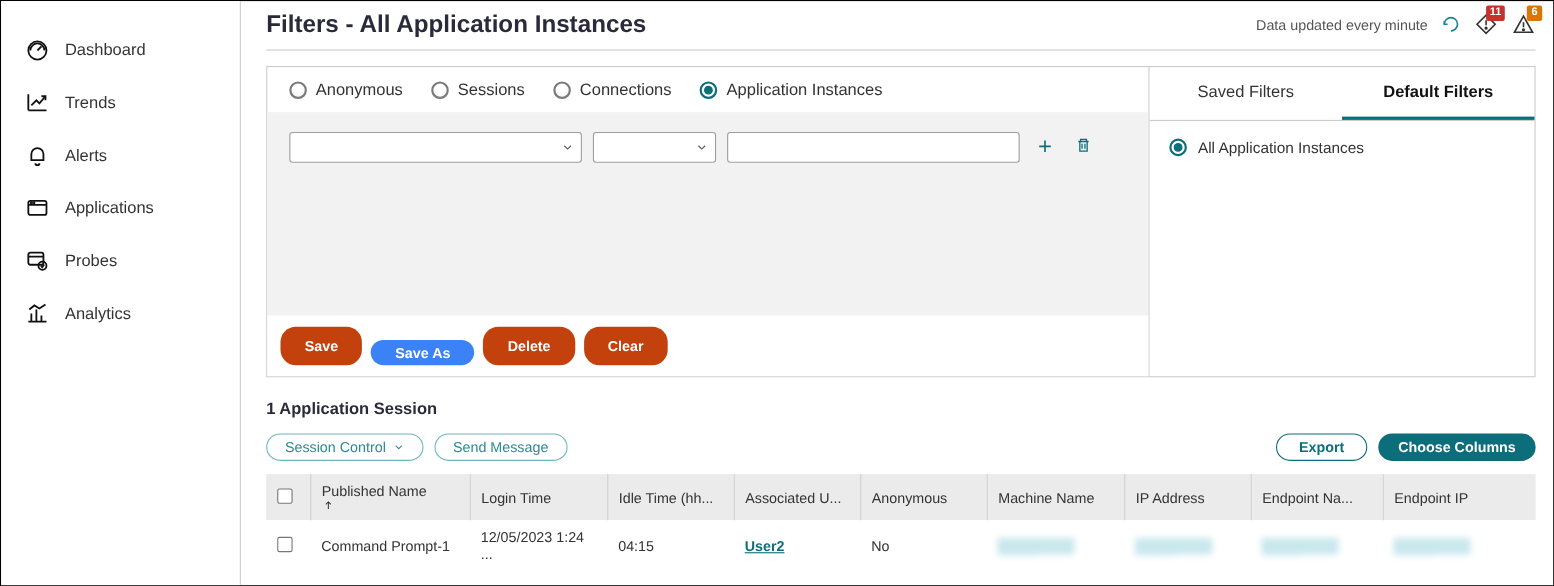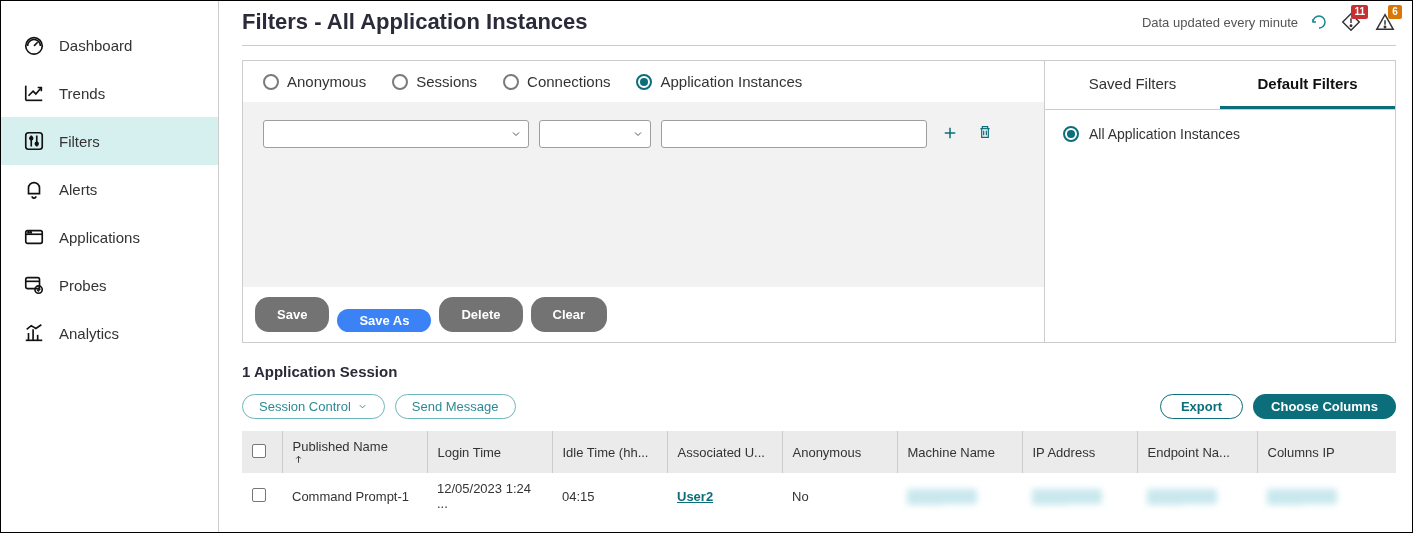--- a/index.html
+++ b/index.html
@@ -43,21 +43,21 @@
 .filter-select { background: #fff; border: 1px solid #9e9e9e; border-radius: 3px; height: 28px; padding: 2px 26px 2px 8px; position: relative; }
 .filter-select.wide { width: 266px; }
 .filter-select.narrow { width: 112px; }
 .filter-input { background: #fff; border: 1px solid #9e9e9e; border-radius: 3px; height: 28px; width: 266px; padding: 2px 8px; }
 .chev { position: absolute; right: 6px; top: 7px; }
 .plus-btn { color: #0b6e7a; cursor: pointer; padding: 4px; font-size: 18px; }
 .trash-btn { color: #0b6e7a; cursor: pointer; padding: 4px; }
 
 .filter-actions { background: #fff; padding: 10px 12px; display: flex; gap: 8px; }
 .pill-btn { border: none; border-radius: 14px; padding: 4px 22px; font-size: 13px; font-weight: 600; cursor: pointer; color: #fff; }
-.pill-light { background: #737373; }
+.pill-light { background: #c2410c; }
 .pill-dark { background: #3b82f6; margin-top: 12px; }
 
 
 .fr-tabs { display: flex; border-bottom: 1px solid #ccc; }
 .fr-tab { flex: 1; text-align: center; padding: 14px 0; font-size: 15px; cursor: pointer; color: #333; }
 .fr-tab.active { font-weight: 600; border-bottom: 3px solid #0b6e7a; color: #111; }
 .fr-content { padding: 16px 18px; }
 .fr-radio { display: flex; align-items: center; gap: 10px; font-size: 14px; }
 
 
@@ -100,34 +100,20 @@
     <div class="side-item">
       <span class="icon">
         <svg width="22" height="22" viewBox="0 0 24 24" fill="none" stroke="#111" stroke-width="1.8">
             <path d="M3 20 L3 4"></path>
             <path d="M3 20 L21 20"></path>
             <path d="M6 15 L11 10 L14 13 L20 6"></path>
             <path d="M16 6 L20 6 L20 10"></path>
           </svg>
       </span>
       <span>Trends</span>
-    </div>
-    <div class="side-item active">
-      <span class="icon">
-        <svg width="22" height="22" viewBox="0 0 24 24" fill="none" stroke="#111" stroke-width="1.8">
-            <rect x="3" y="3" width="18" height="18" rx="3"></rect>
-            <circle cx="9" cy="9" r="1.5" fill="#111"></circle>
-            <path d="M9 10.5 L9 18"></path>
-            <path d="M9 6 L9 7.5"></path>
-            <circle cx="15" cy="15" r="1.5" fill="#111"></circle>
-            <path d="M15 6 L15 13.5"></path>
-            <path d="M15 16.5 L15 18"></path>
-          </svg>
-      </span>
-      <span>Filters</span>
     </div>
     <div class="side-item">
       <span class="icon">
         <svg width="22" height="22" viewBox="0 0 24 24" fill="none" stroke="#111" stroke-width="1.8">
             <path d="M6 17 L18 17 L18 11 A6 6 0 0 0 6 11 Z"></path>
             <path d="M10 20 A2 2 0 0 0 14 20"></path>
           </svg>
       </span>
       <span>Alerts</span>
     </div>
@@ -301,21 +287,21 @@
                   <path d="M12 19 L12 5"></path>
                   <path d="M7 10 L12 5 L17 10"></path>
                 </svg></span></th>
           <th style="width:125px;">Login Time</th>
           <th style="width:115px;">Idle Time (hh...</th>
           <th style="width:115px;">Associated U...</th>
           <th style="width:115px;">Anonymous</th>
           <th style="width:125px;">Machine Name</th>
           <th style="width:115px;">IP Address</th>
           <th style="width:120px;">Endpoint Na...</th>
-          <th>Columns IP</th>
+          <th>Endpoint IP</th>
         </tr>
       </thead>
       <tbody>
         <tr>
           <td><span class="check"></span></td>
           <td>Command Prompt-1</td>
           <td>12/05/2023 1:24 ...</td>
           <td>04:15</td>
           <td><a href="#" class="link-txt">User2</a></td>
           <td>No</td>

